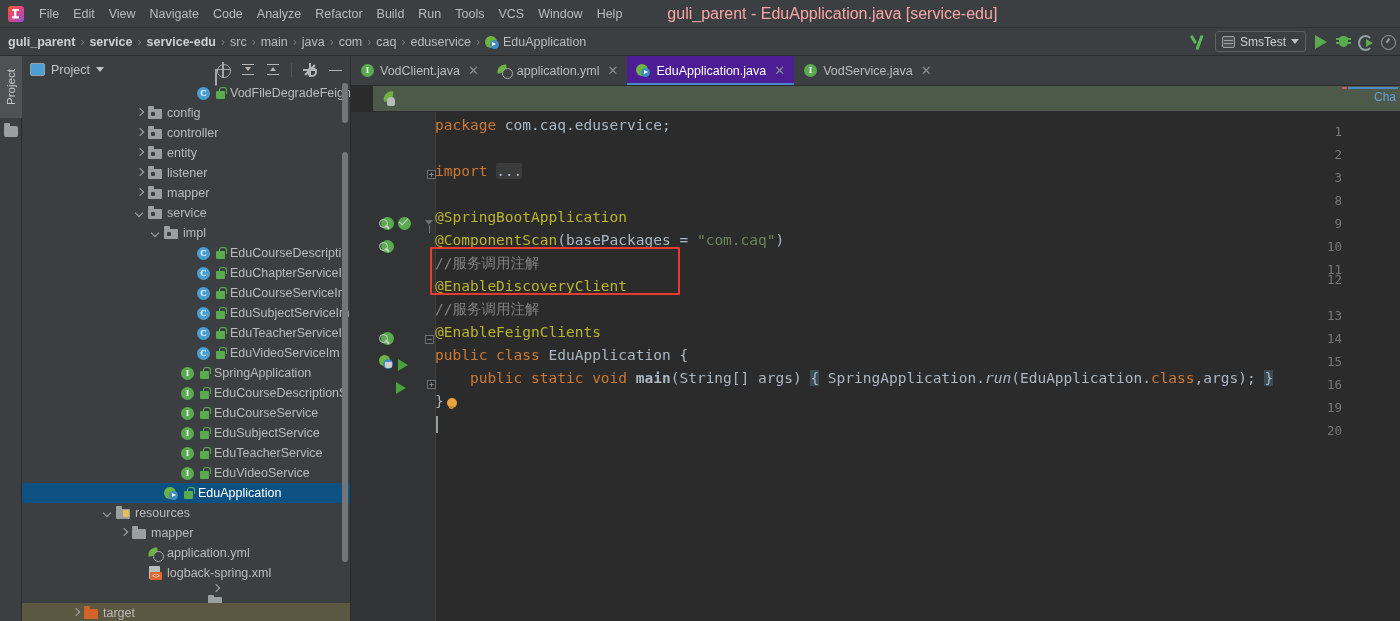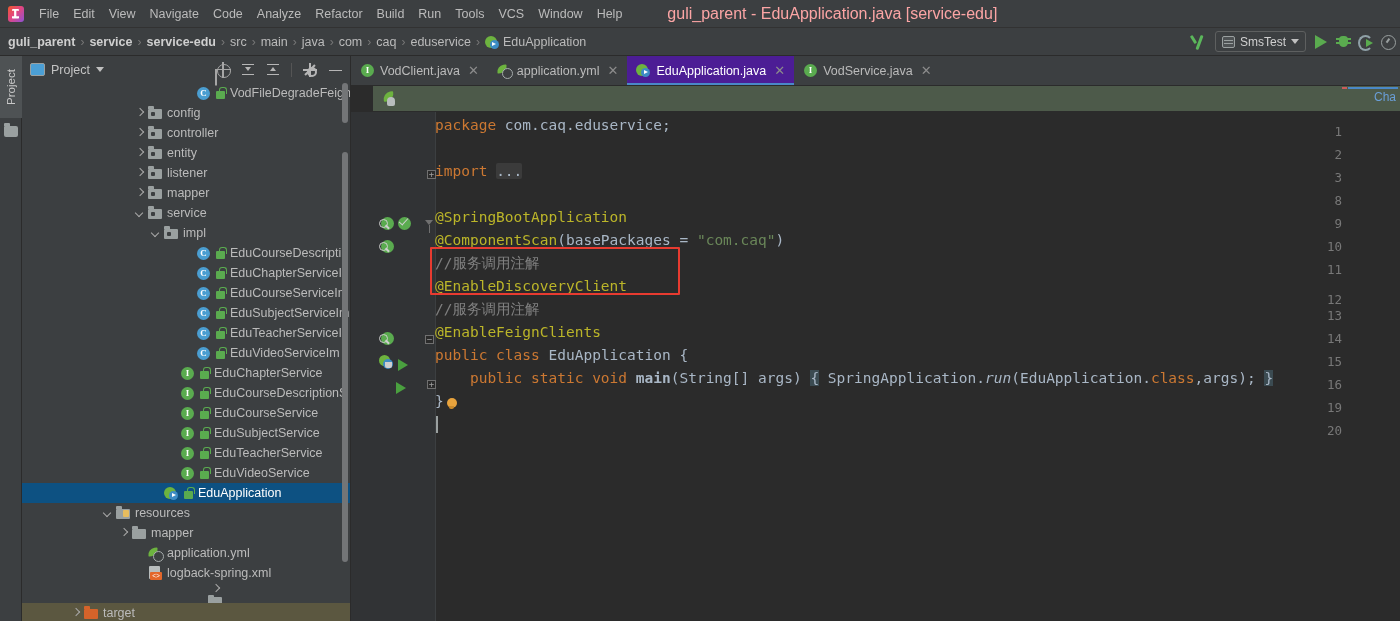--- a/index.html
+++ b/index.html
@@ -688,21 +688,21 @@
         <div class="trow" style="padding-left: 160px;">
           <span style="width: 11px; flex: 0 0 auto; margin-right: 3px;"></span>
           <span class="ico ico-class"></span>
           <span class="ico-pub"></span>
           <span class="tlabel">EduVideoServiceIm</span>
         </div>
         <div class="trow" style="padding-left: 144px;">
           <span style="width: 11px; flex: 0 0 auto; margin-right: 3px;"></span>
           <span class="ico ico-iface"></span>
           <span class="ico-pub"></span>
-          <span class="tlabel">EduChapterService</span>
+          <span class="tlabel">SpringApplication</span>
         </div>
         <div class="trow" style="padding-left: 144px;">
           <span style="width: 11px; flex: 0 0 auto; margin-right: 3px;"></span>
           <span class="ico ico-iface"></span>
           <span class="ico-pub"></span>
           <span class="tlabel">EduCourseDescriptionS</span>
         </div>
         <div class="trow" style="padding-left: 144px;">
           <span style="width: 11px; flex: 0 0 auto; margin-right: 3px;"></span>
           <span class="ico ico-iface"></span>
@@ -810,21 +810,21 @@
       <div class="gutter"></div>
       <div class="gutter-sep"></div>
 
       <div class="lnum" style="top:12px">1</div>
       <div class="lnum" style="top:35px">2</div>
       <div class="lnum" style="top:58px">3</div>
       <div class="lnum" style="top:81px">8</div>
       <div class="lnum" style="top:104px">9</div>
       <div class="lnum" style="top:127px">10</div>
       <div class="lnum" style="top:150px">11</div>
-      <div class="lnum" style="top:180px">12</div>
+      <div class="lnum" style="top:160px">12</div>
       <div class="lnum" style="top:196px">13</div>
       <div class="lnum" style="top:219px">14</div>
       <div class="lnum" style="top:242px">15</div>
       <div class="lnum" style="top:265px">16</div>
       <div class="lnum" style="top:288px">19</div>
       <div class="lnum" style="top:311px">20</div>
 
       <div class="gico g-bean" style="left:28px; top:104px">
           <i></i>
         </div>

